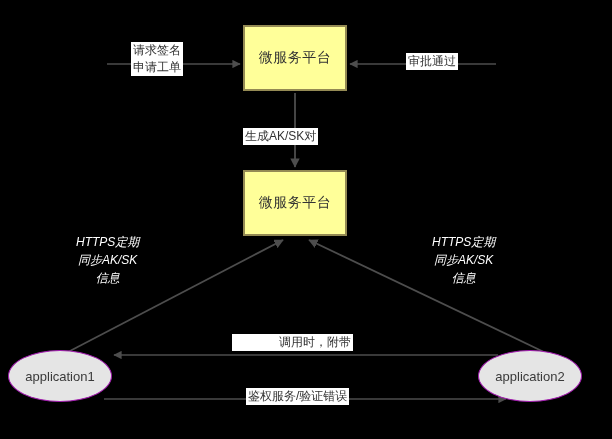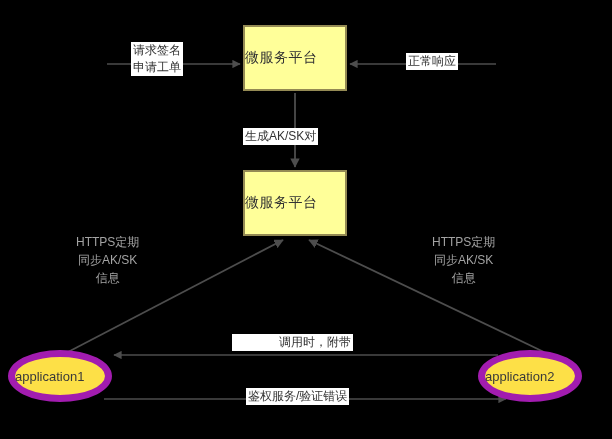--- a/index.html
+++ b/index.html
@@ -24,35 +24,35 @@
     width: 612px;
     height: 439px;
   }
 
   
   .node {
     position: absolute;
     box-sizing: border-box;
     display: flex;
     align-items: center;
-    justify-content: flex-start;
+    justify-content: center;
     text-align: center;
   }
   .node-box {
     background: #FFFF99;
     border: 2px solid #948A54;
   }
   .node-box .node-label {
     color: #333333;
     font-size: 14px;
     letter-spacing: 0.5px;
   }
   .node-ellipse {
-    background: #fde047;
-    border: 7px solid #a21caf;
+    background: #e5e5e5;
+    border: 1px solid #a21caf;
     border-radius: 50%;
   }
   .node-ellipse .node-label {
     color: #3a3a3a;
     font-size: 13px;
   }
 
   #node-platform { left: 243px; top: 25px; width: 104px; height: 66px; }
   #node-auth     { left: 243px; top: 170px; width: 104px; height: 66px; }
   #node-app1     { left: 8px;  top: 350px; width: 104px; height: 52px; }
@@ -67,22 +67,23 @@
     line-height: 17px;
     text-align: center;
     white-space: nowrap;
   }
   .edge-label.boxed {
     background: #FFFFFF;
     padding: 0 2px;
   }
   .edge-label.plain {
     background: transparent;
-    color: #a3a3a3;
+    color: #ffffff;
     line-height: 18px;
+    font-style: italic;
   }
 
   #lbl-submit   { left: 131px; top: 42px; }
   #lbl-approve  { left: 406px; top: 53px; }
   #lbl-aksk     { left: 243px; top: 128px; }
   #lbl-https-l  { left: 76px;  top: 233px; }
   #lbl-https-r  { left: 432px; top: 233px; }
   #lbl-invoke   { left: 232px; top: 334px; padding-left: 47px; }
   #lbl-resp     { left: 246px; top: 388px; }
 </style>
@@ -128,21 +129,21 @@
   <div class="node node-ellipse" id="node-app2">
     <span class="node-label">application2</span>
   </div>
 
   <div class="edge-label boxed" id="lbl-submit">
     <div>请求签名</div>
     <div>申请工单</div>
   </div>
 
   <div class="edge-label boxed" id="lbl-approve">
-    <div>正常响应</div>
+    <div>审批通过</div>
   </div>
 
   <div class="edge-label boxed" id="lbl-aksk">
     <div>生成AK/SK对</div>
   </div>
 
   <div class="edge-label plain" id="lbl-https-l">
     <div>HTTPS定期</div>
     <div>同步AK/SK</div>
     <div>信息</div>

